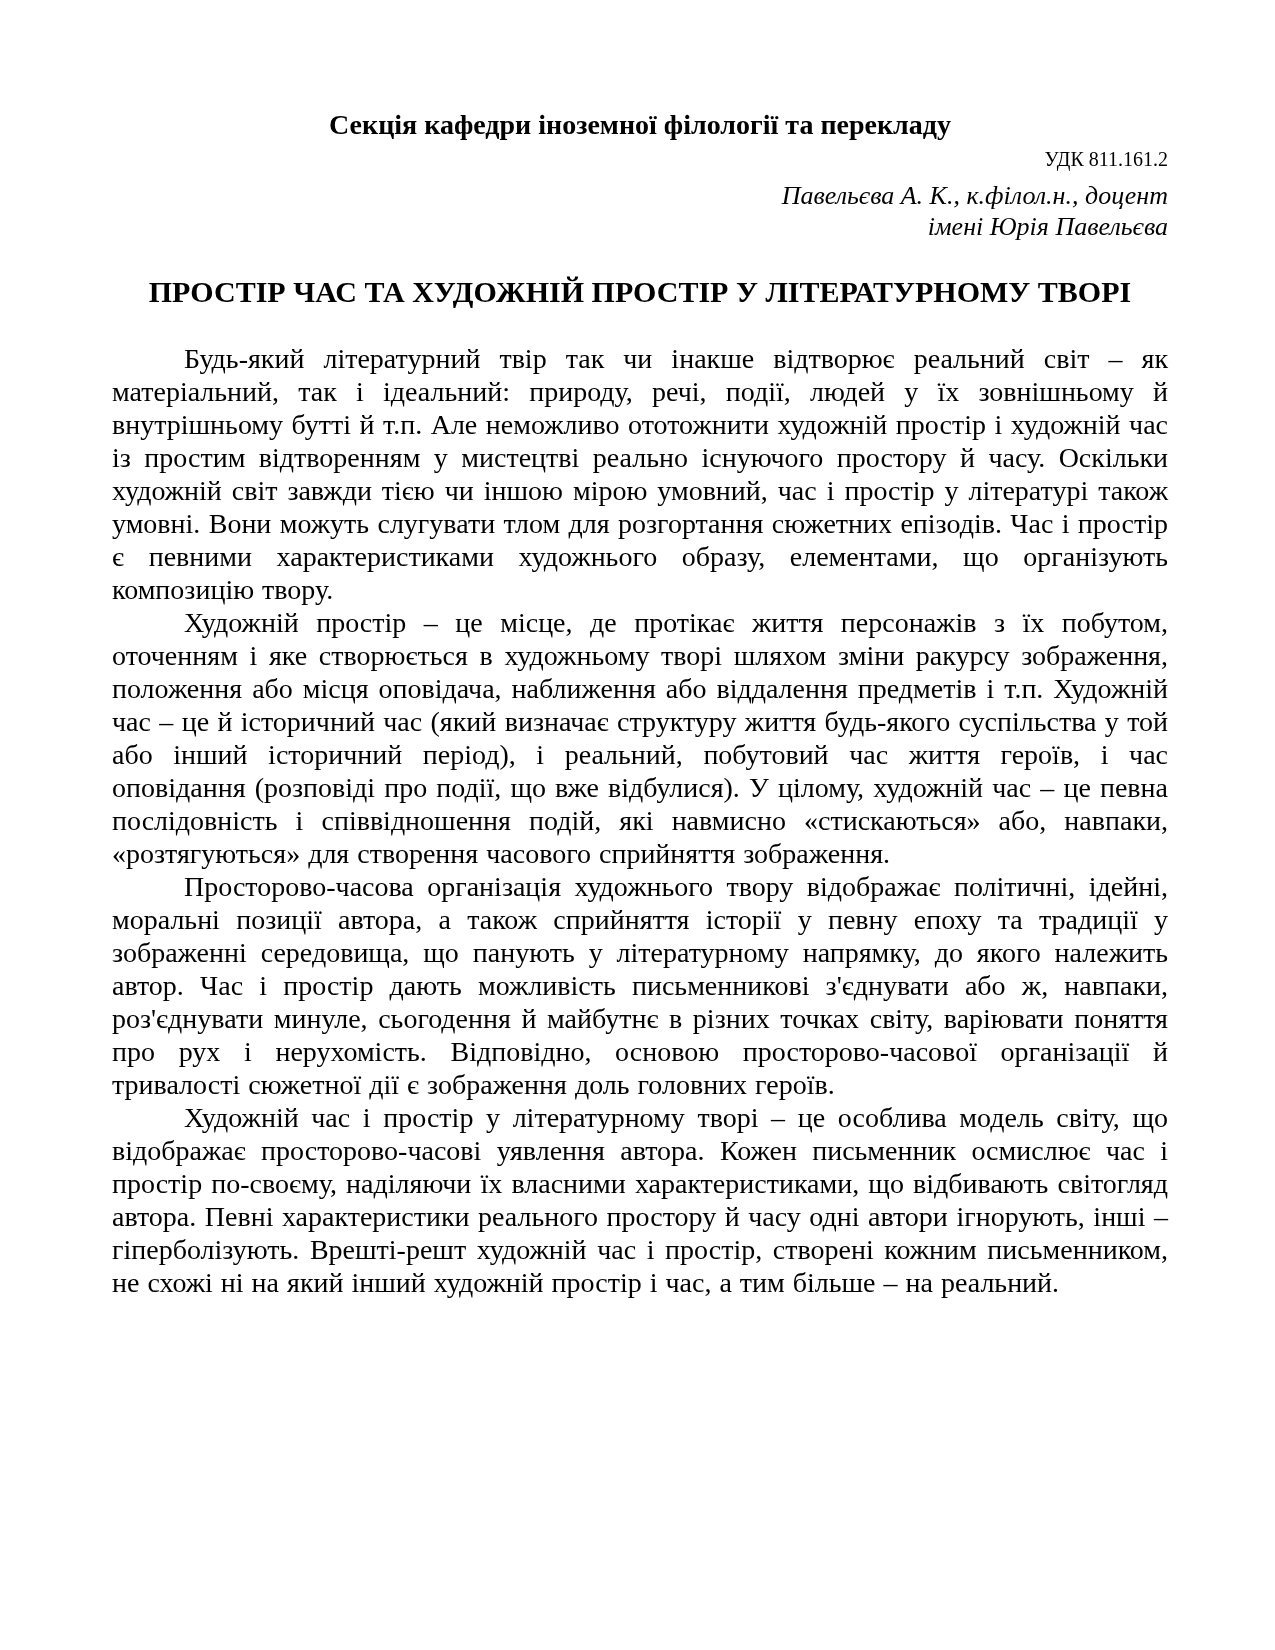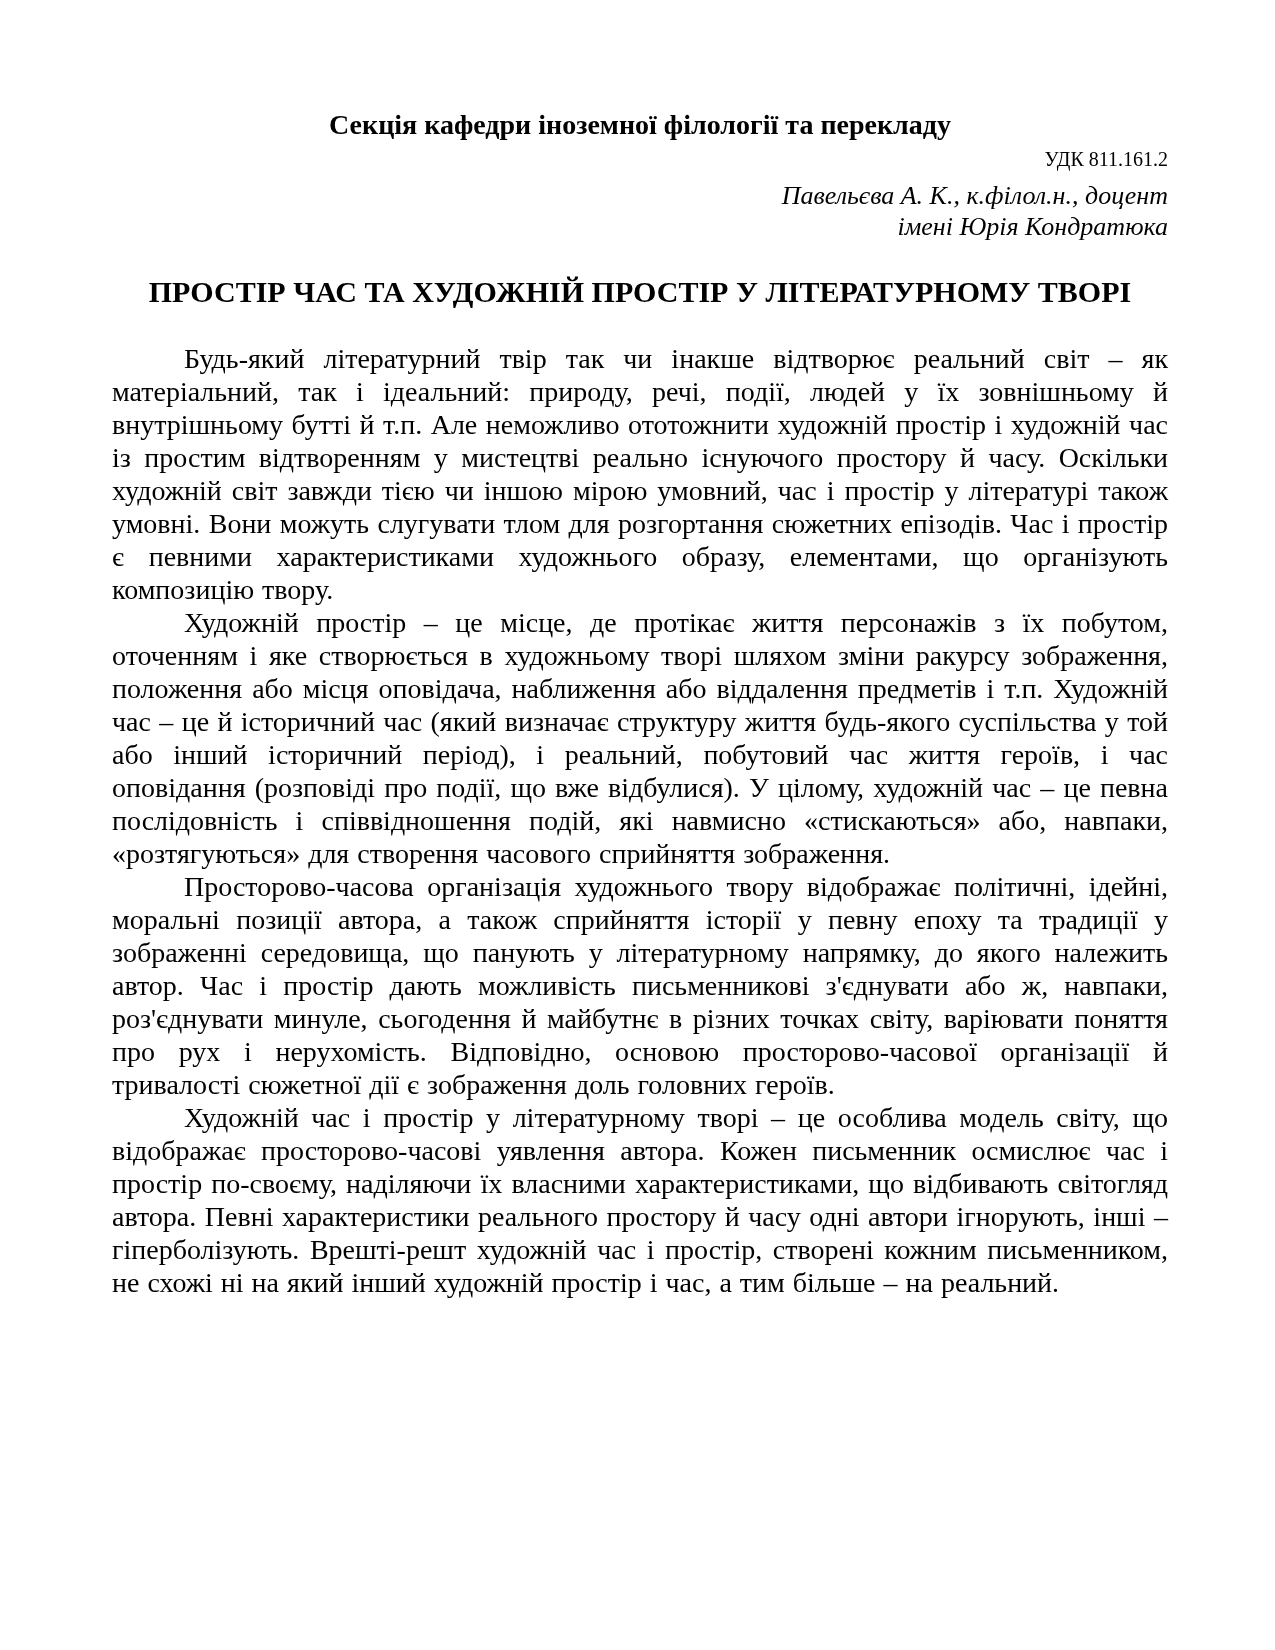--- a/index.html
+++ b/index.html
@@ -64,21 +64,21 @@
 <body>
 
 <div class="page">
 
   <div class="section-line">Секція кафедри іноземної філології та перекладу</div>
 
   <div class="udc">УДК 811.161.2</div>
 
   <div class="authors">
     <div>Павельєва А. К., к.філол.н., доцент</div>
-    <div>імені Юрія Кондратюка</div>
+    <div>імені Юрія Павельєва</div>
   </div>
 
   <h1 class="title">ПРОСТІР ЧАС ТА ХУДОЖНІЙ ПРОСТІР У ЛІТЕРАТУРНОМУ ТВОРІ</h1>
 
   <div class="body-text">
     <p>Будь-який літературний твір так чи інакше відтворює реальний світ – як матеріальний, так і ідеальний: природу, речі, події, людей у їх зовнішньому й внутрішньому бутті й т.п. Але неможливо ототожнити художній простір і художній час із простим відтворенням у мистецтві реально існуючого простору й часу. Оскільки художній світ завжди тією чи іншою мірою умовний, час і простір у літературі також умовні. Вони можуть слугувати тлом для розгортання сюжетних епізодів. Час і простір є певними характеристиками художнього образу, елементами, що організують композицію твору.</p>
     <p>Художній простір – це місце, де протікає життя персонажів з їх побутом, оточенням і яке створюється в художньому творі шляхом зміни ракурсу зображення, положення або місця оповідача, наближення або віддалення предметів і т.п. Художній час – це й історичний час (який визначає структуру життя будь-якого суспільства у той або інший історичний період), і реальний, побутовий час життя героїв, і час оповідання (розповіді про події, що вже відбулися). У цілому, художній час – це певна послідовність і співвідношення подій, які навмисно «стискаються» або, навпаки, «розтягуються» для створення часового сприйняття зображення.</p>
     <p>Просторово-часова організація художнього твору відображає політичні, ідейні, моральні позиції автора, а також сприйняття історії у певну епоху та традиції у зображенні середовища, що панують у літературному напрямку, до якого належить автор. Час і простір дають можливість письменникові з'єднувати або ж, навпаки, роз'єднувати минуле, сьогодення й майбутнє в різних точках світу, варіювати поняття про рух і нерухомість. Відповідно, основою просторово-часової організації й тривалості сюжетної дії є зображення доль головних героїв.</p>
     <p>Художній час і простір у літературному творі – це особлива модель світу, що відображає просторово-часові уявлення автора. Кожен письменник осмислює час і простір по-своєму, наділяючи їх власними характеристиками, що відбивають світогляд автора. Певні характеристики реального простору й часу одні автори ігнорують, інші – гіперболізують. Врешті-решт художній час і простір, створені кожним письменником, не схожі ні на який інший художній простір і час, а тим більше – на реальний.</p>
   </div>

